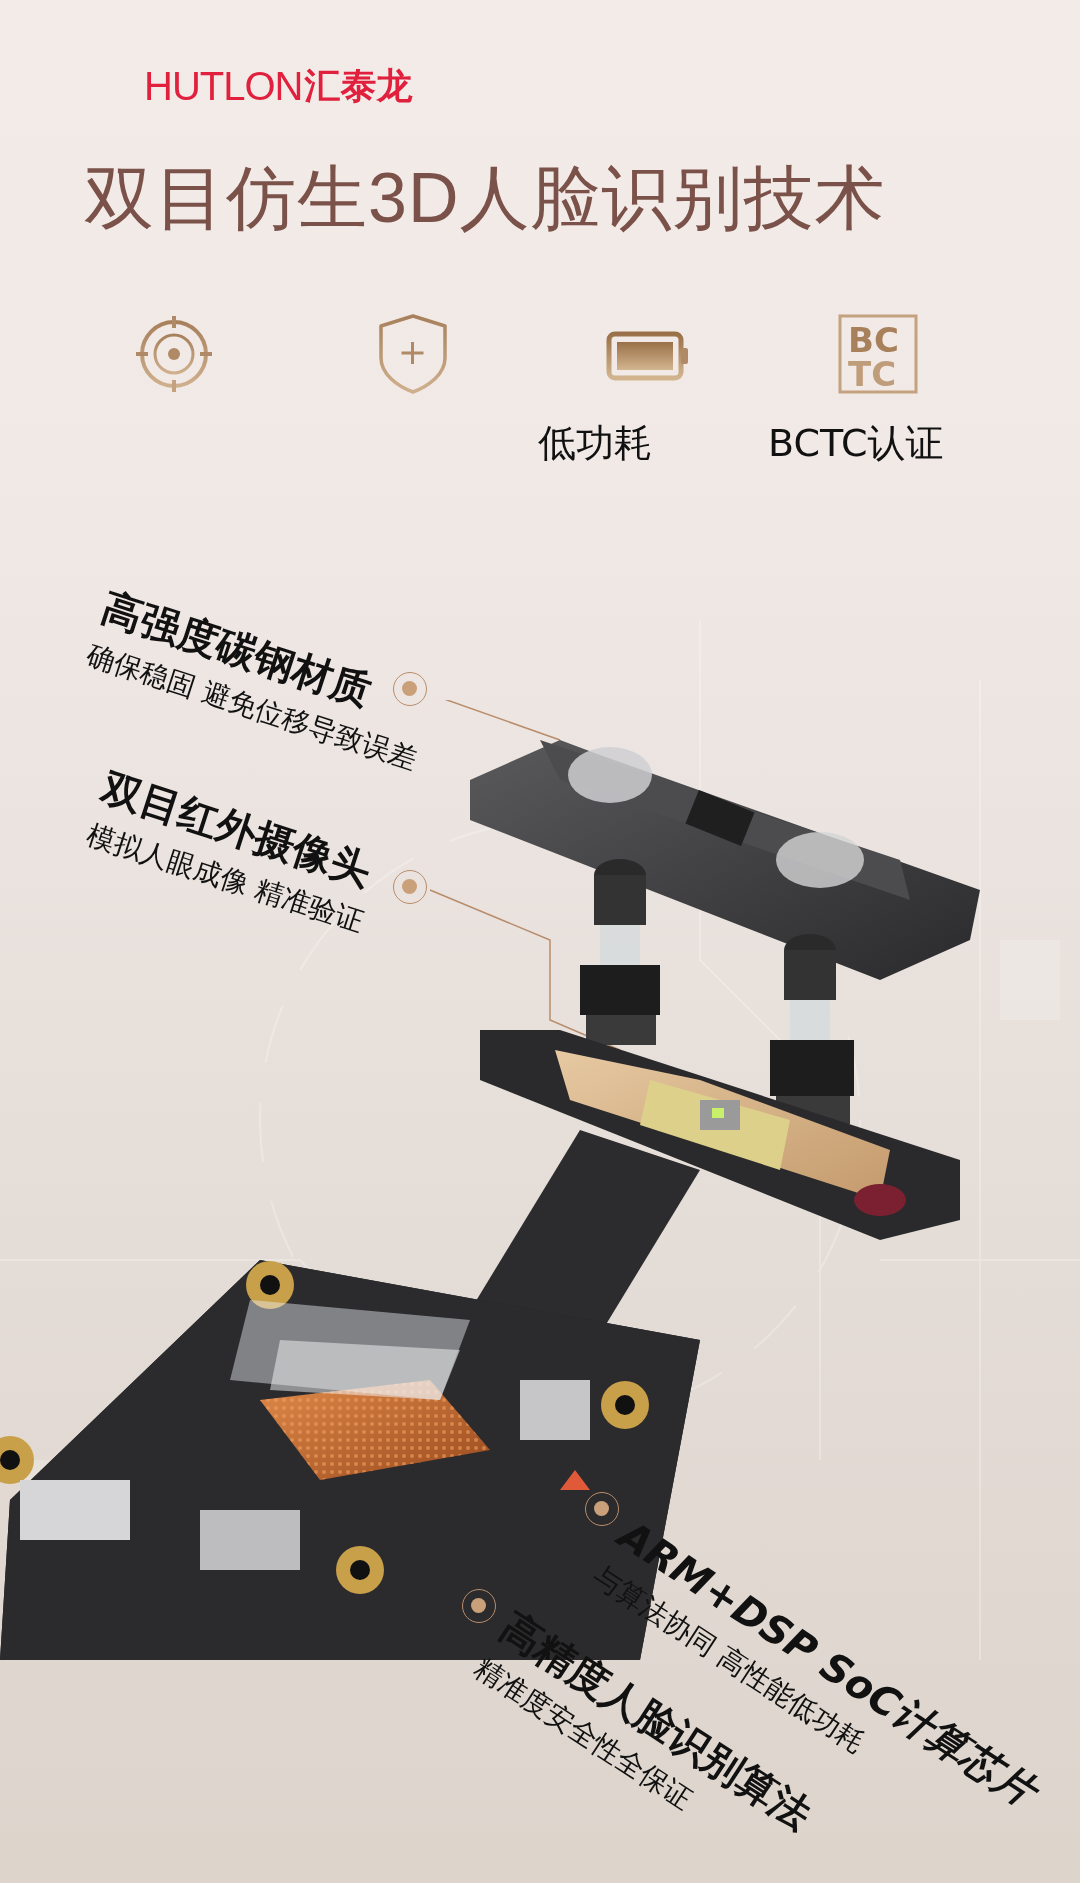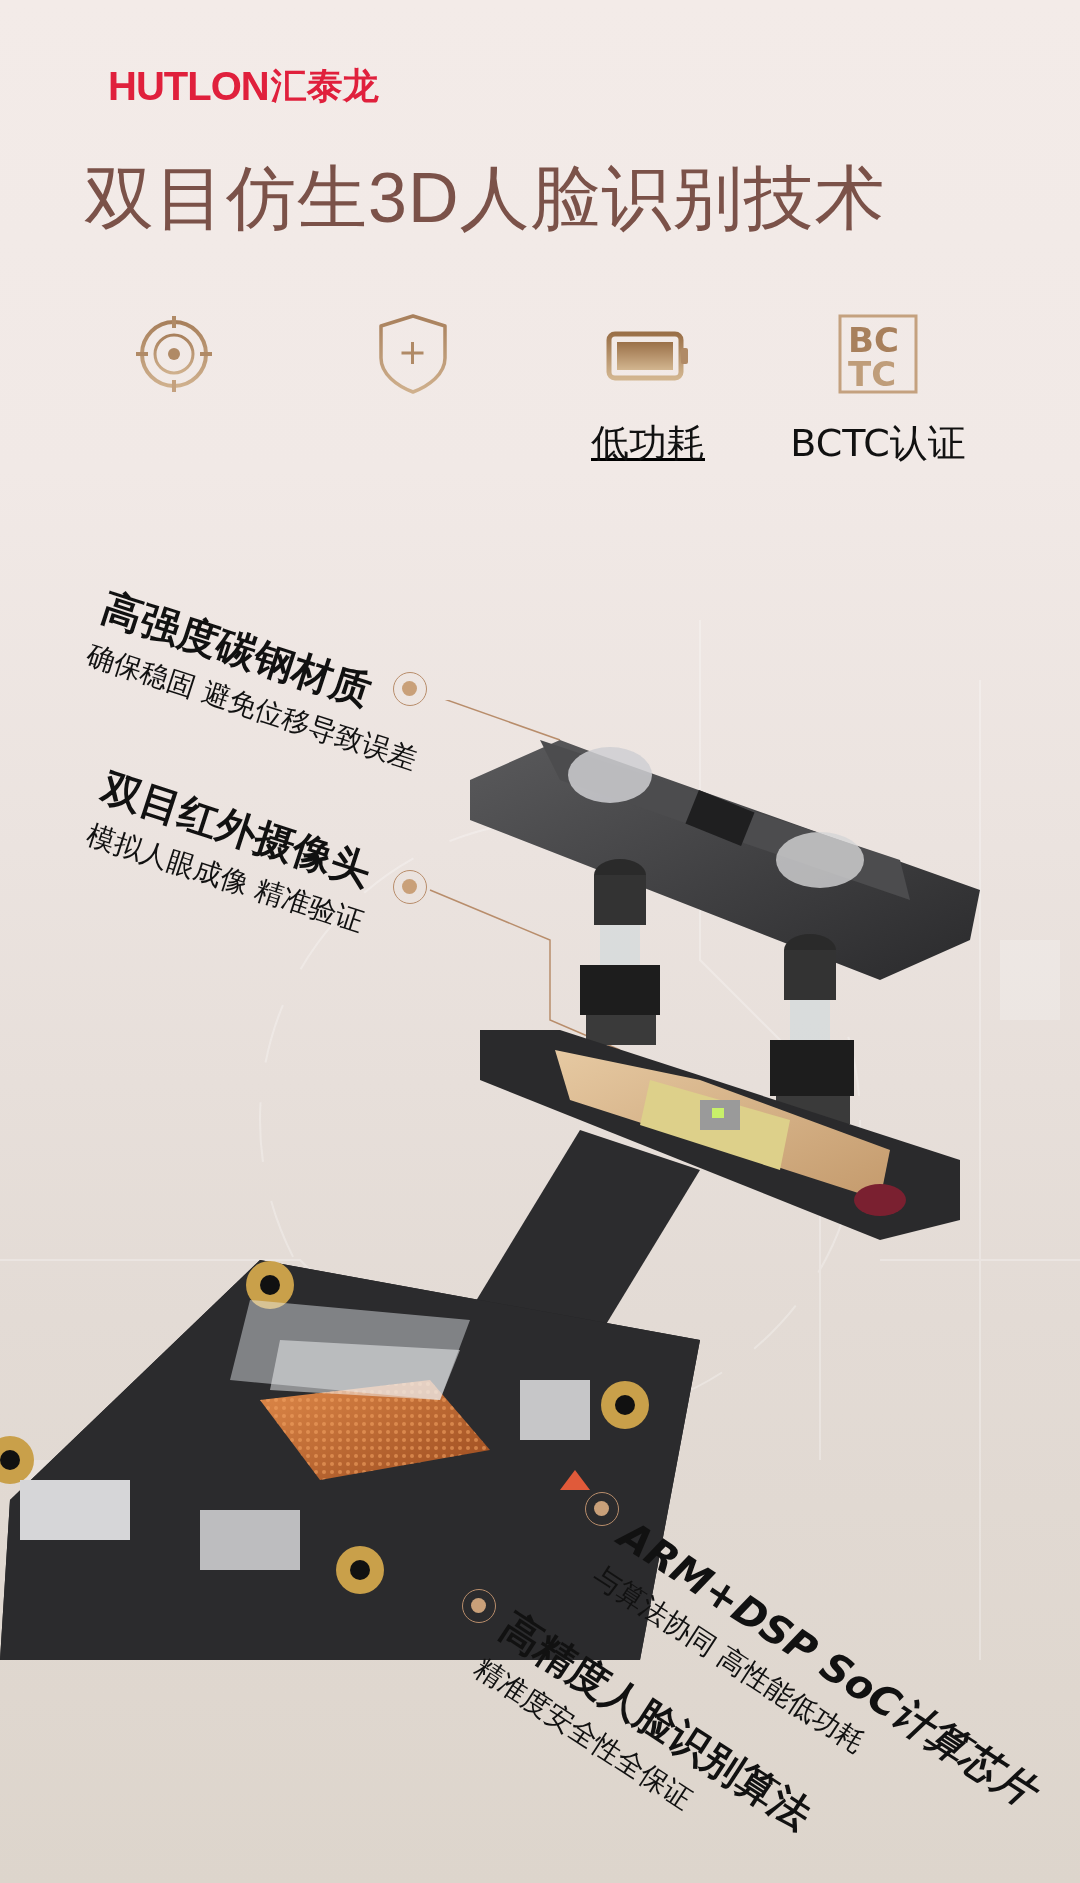--- a/index.html
+++ b/index.html
@@ -2,24 +2,24 @@
 <html><head>
 <meta charset="utf-8">
 <style>
   html, body { margin:0; padding:0; }
   body { width:1080px; height:1883px; overflow:hidden; position:relative;
     font-family: "DejaVu Sans", "Liberation Sans", sans-serif;
     background: linear-gradient(180deg, #f3ebe8 0%, #f1e9e6 25%, #ebe3df 45%, #e3dbd5 70%, #ddd5cc 100%);
   }
   .abs { position:absolute; }
   .logo { left:108px; top:64px; height:44px; display:flex; align-items:center; }
-  .logo-en { color:#e0203c; font-weight:bold; font-size:40px; letter-spacing:-1px; font-family:"Liberation Sans", sans-serif; }
+  .logo-en { color:#e0203c; font-weight:normal; font-size:40px; letter-spacing:-1px; font-family:"Liberation Sans", sans-serif;margin-left:36px; }
   .logo-cn { color:#e0203c; font-weight:bold; font-size:36px; margin-left:2px;text-align:center; }
   .title { left:84px; top:152px; font-size:70px; color:#7b5249; letter-spacing:1px; white-space:nowrap; font-family:Liberation Sans, sans-serif; }
-  .feature { position:absolute; top:312px; width:220px; text-align:center; }
+  .feature { position:absolute; top:312px; width:220px; text-align:left; }
   .feature svg { display:block; margin:0 auto; }
   .feature .lbl { margin-top:22px; font-size:38px; color:#111; white-space:nowrap; }
   .bg-grid { left:0; top:560px; width:1080px; height:1180px; opacity:0.35; }
   .rot-label { position:absolute; transform-origin:0 0; white-space:nowrap; color:#111; }
   .rot-label .h { font-weight:bold; font-size:40px; }
   .rot-label .s { font-size:28px; margin-top:4px; }
   .dot { position:absolute; width:34px; height:34px; border-radius:50%; border:1.5px solid #b88d6b; box-sizing:border-box; }
   .dot::after { content:""; position:absolute; left:8px; top:8px; width:15px; height:15px; border-radius:50%; background:#c9a079; }
 </style>
 </head>
@@ -49,21 +49,21 @@
       <rect x="68" y="40" width="12" height="4" fill="#b08a66"></rect>
   </svg>
 </div>
 <div class="feature" style="left:303px;">
   <svg width="84" height="84" viewBox="0 0 84 84">
     <path d="M42 4 L74 14 L74 46 C74 62 58 74 42 80 C26 74 10 62 10 46 L10 14 Z" fill="none" stroke="url(#g1)" stroke-width="3.5" stroke-linejoin="round"></path>
     <rect x="40" y="30" width="3" height="22" fill="#b08a66"></rect>
       <rect x="30.5" y="39.5" width="22" height="3" fill="#b08a66"></rect>
   </svg>
 </div>
-<div class="feature" style="left:538px;text-decoration:underline;">
+<div class="feature" style="left:538px;">
   <svg width="90" height="84" viewBox="0 0 90 84">
     <defs>
         <linearGradient id="g2" x1="0" y1="0" x2="0" y2="1">
           <stop offset="0" stop-color="#9a7048"></stop>
           <stop offset="1" stop-color="#d2b58f"></stop>
         </linearGradient>
       </defs>
     <rect x="6" y="22" width="72" height="44" rx="6" fill="none" stroke="url(#g2)" stroke-width="5"></rect>
     <rect x="14" y="30" width="56" height="28" fill="url(#g2)"></rect>
     <rect x="78" y="36" width="7" height="16" rx="2" fill="#b08a66"></rect>

